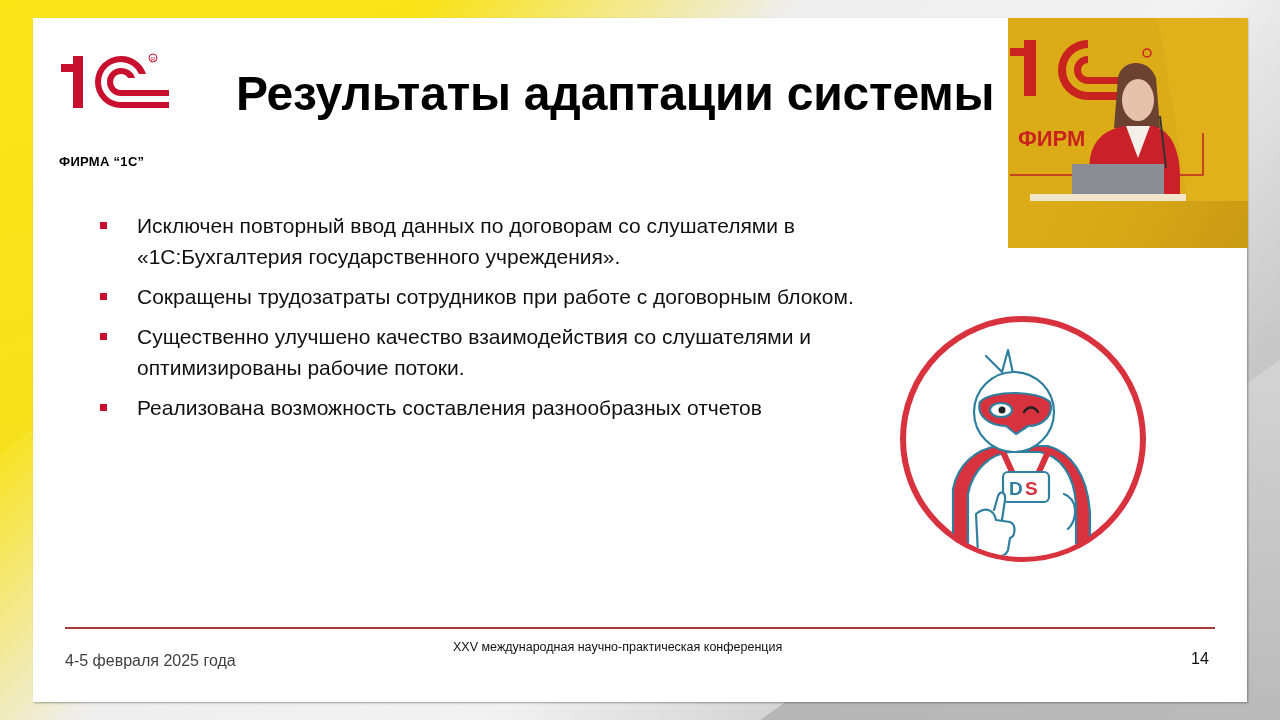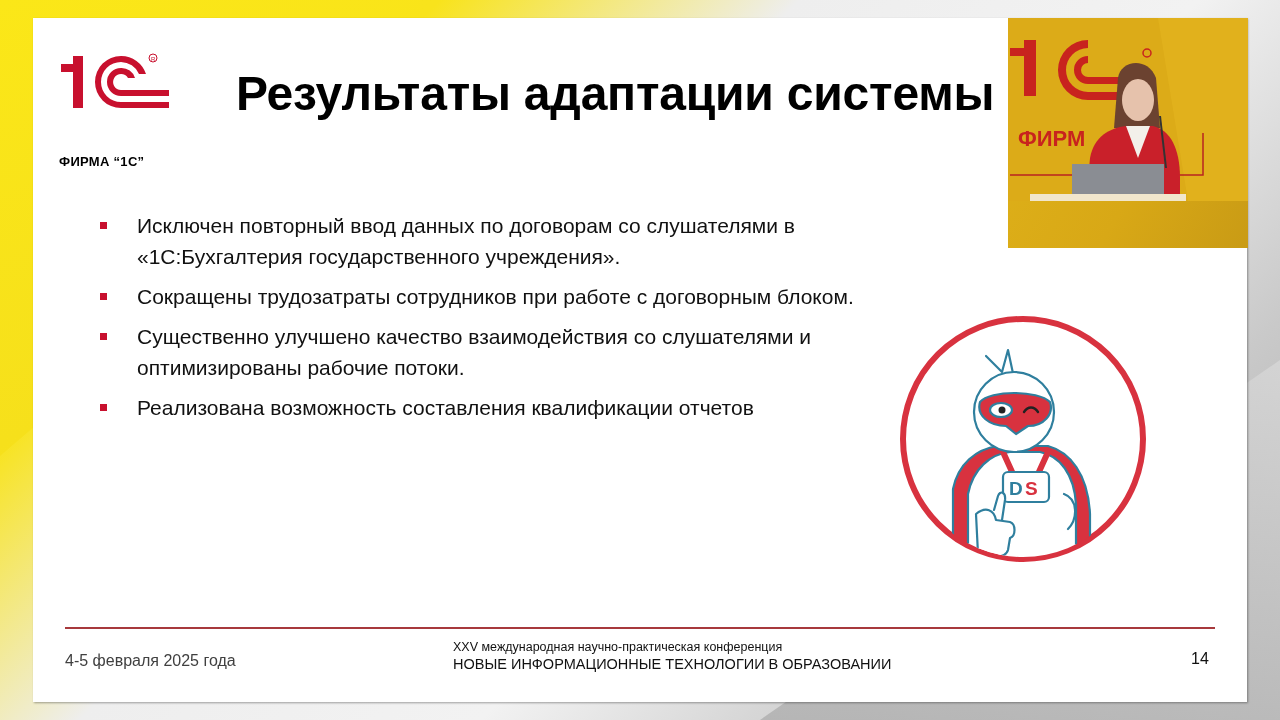--- a/index.html
+++ b/index.html
@@ -94,21 +94,21 @@
     <li class="bullet">
       <span class="bullet-mark"></span>
       <span>Сокращены трудозатраты сотрудников при работе с договорным блоком.</span>
     </li>
     <li class="bullet">
       <span class="bullet-mark"></span>
       <span>Существенно улучшено качество взаимодействия со слушателями и оптимизированы рабочие потоки.</span>
     </li>
     <li class="bullet">
       <span class="bullet-mark"></span>
-      <span>Реализована возможность составления квалификации отчетов</span>
+      <span>Реализована возможность составления разнообразных отчетов</span>
     </li>
   </ul>
 
   <svg class="mascot" viewBox="0 0 250 250">
     <defs>
       <clipPath id="circ">
           <circle cx="125" cy="125" r="118"></circle>
         </clipPath>
     </defs>
     <circle cx="125" cy="125" r="120" fill="#fff" stroke="#d8323f" stroke-width="6"></circle>
@@ -137,21 +137,20 @@
       <ellipse cx="103" cy="96" rx="11" ry="7" fill="#fff"></ellipse>
       <circle cx="104" cy="96" r="3.5" fill="#222" stroke="none"></circle>
       <path d="M126 98 C130 92 136 92 140 98" fill="none" stroke="#222" stroke-width="2.4"></path>
     </g>
   </svg>
 
   <div class="footer-line"></div>
   <div class="footer-date">4-5 февраля 2025 года</div>
   <div class="footer-conf">
     <div class="l1">XXV международная научно-практическая конференция</div>
-    <div class="l2">НОВЫЕ ИНФОРМАЦИОННЫЕ ТЕХНОЛОГИИ В ОБРАЗОВАНИИ</div>
   </div>
   <div class="page-num">14</div>
 
   <div class="video">
     <svg width="240" height="183" viewBox="0 0 240 183">
       <rect width="240" height="183" fill="#dcab18"></rect>
       <path d="M150 0 L240 0 L240 183 L180 183 Z" fill="#e4b520" opacity=".6"></path>
 
       <g fill="#c8231e">
         <path d="M2 30 h14 v-8 h12 v56 h-12 v-40 h-14 z"></path>

